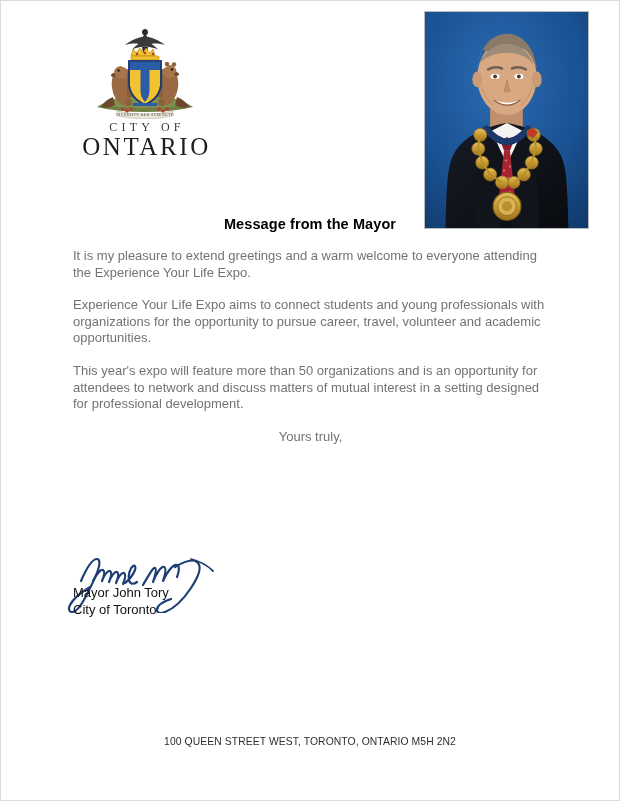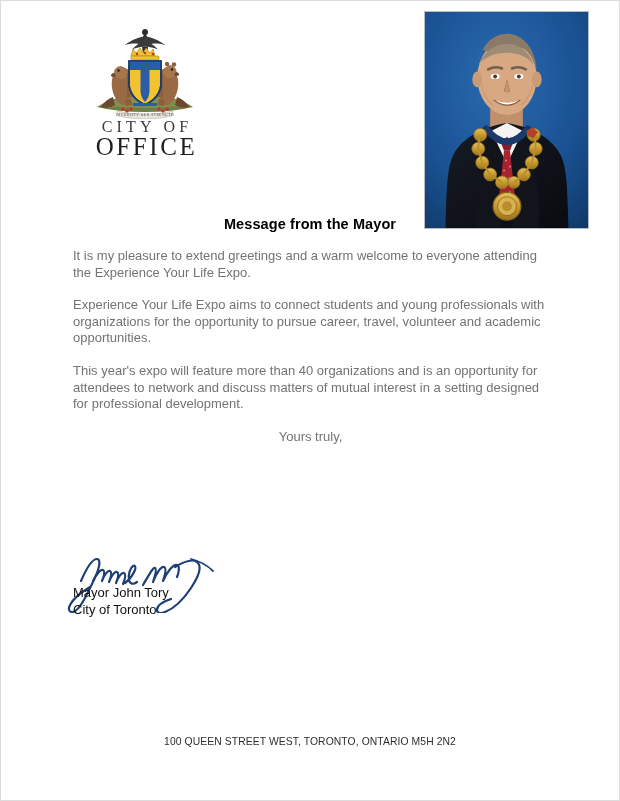--- a/index.html
+++ b/index.html
@@ -34,21 +34,21 @@
   .crest {
     display: block;
     margin: 0 auto;
   }
   .wordmark {
     margin-top: 2px;
     color: #2b2b2b;
   }
   .wordmark-city {
     font-family: "Liberation Serif", serif;
-    font-size: 16px;
+    font-size: 12px;
     letter-spacing: 4.2px;
     color: #3a3a3a;
     line-height: 12px;
     text-indent: 4px;
   }
   .wordmark-toronto {
     font-family: "Liberation Serif", serif;
     font-size: 25px;
     letter-spacing: 2.6px;
     color: #1e1e1e;
@@ -218,21 +218,21 @@
           <circle cx="76" cy="88" r="1.8"></circle>
           <circle cx="80" cy="86" r="1.8"></circle>
       </g>
 
       <path d="M30 88 q28 7 56 0 l-1 5 q-27 6 -54 0 z" fill="#eae6dc" stroke="#b9b3a4" stroke-width="0.6"></path>
       <text x="58" y="93" font-family="Liberation Serif, serif" font-size="3.6" fill="#4a4a4a" text-anchor="middle" letter-spacing="0.5">DIVERSITY OUR STRENGTH</text>
     </svg>
 
     <div class="wordmark">
       <div class="wordmark-city">CITY OF</div>
-      <div class="wordmark-toronto">OFFICE</div>
+      <div class="wordmark-toronto">ONTARIO</div>
     </div>
   </div>
 
   <div class="photo-frame">
     <svg class="photo-svg" viewBox="0 0 165 218" preserveAspectRatio="xMidYMid slice" aria-hidden="true">
       <defs>
         <radialGradient id="bgGrad" cx="45%" cy="32%" r="85%">
           <stop offset="0%" stop-color="#2a6bb0"></stop>
           <stop offset="60%" stop-color="#1a5293"></stop>
           <stop offset="100%" stop-color="#103a6b"></stop>
@@ -319,21 +319,21 @@
 
       <path d="M103 120 l6 -3 5 4 -4 6 -6 -2 z" fill="#c0392b" stroke="#8a6518" stroke-width="0.7"></path>
     </svg>
   </div>
 
   <div class="heading">Message from the Mayor</div>
 
   <div class="body-copy">
     <p>It is my pleasure to extend greetings and a warm welcome to everyone attending the Experience Your Life Expo.</p>
     <p>Experience Your Life Expo aims to connect students and young professionals with organizations for the opportunity to pursue career, travel, volunteer and academic opportunities.</p>
-    <p>This year's expo will feature more than 40 organizations and is an opportunity for attendees to network and discuss matters of mutual interest in a setting designed for professional development.</p>
+    <p>This year's expo will feature more than 50 organizations and is an opportunity for attendees to network and discuss matters of mutual interest in a setting designed for professional development.</p>
     <p class="closing">Yours truly,</p>
   </div>
 
   <div class="signature-block">
     <svg class="signature-svg" viewBox="0 0 240 72" aria-hidden="true">
       <g fill="none" stroke="#1d3f74" stroke-linecap="round" stroke-linejoin="round">
         <path d="M18 40 c6 -14 12 -22 16 -22 3 0 3 5 1 11 -3 9 -8 18 -12 26 -5 10 -10 16 -14 16 -3 0 -4 -3 -2 -7 3 -6 10 -12 20 -18" stroke-width="2.2"></path>
         <path d="M30 40 c4 -8 8 -12 10 -11 2 1 1 6 -1 11 2 -6 6 -11 8 -10 2 1 1 6 -1 11 2 -6 6 -11 8 -10 2 1 1 6 -1 11 2 -6 6 -11 8 -10 2 1 1 6 -1 11" stroke-width="2.2"></path>
         <path d="M62 42 c4 -3 8 -8 10 -13 1 -3 0 -5 -2 -4 -3 2 -5 9 -4 14 1 4 4 5 8 2" stroke-width="2.2"></path>
         <path d="M80 44 c6 -10 10 -18 12 -17 2 1 0 8 -2 14 3 -8 8 -16 11 -15 3 1 1 8 -1 14 4 -9 10 -17 14 -16 3 1 2 7 0 12" stroke-width="2.2"></path>

